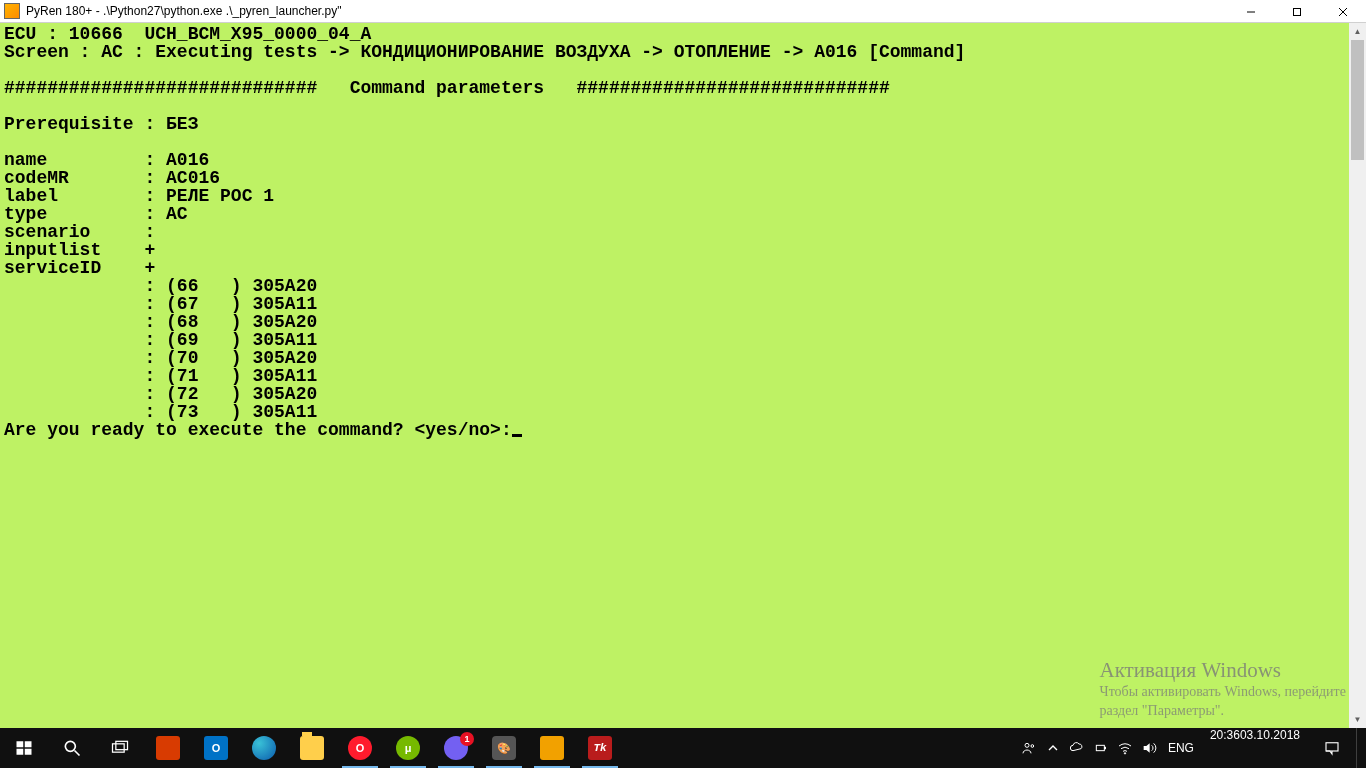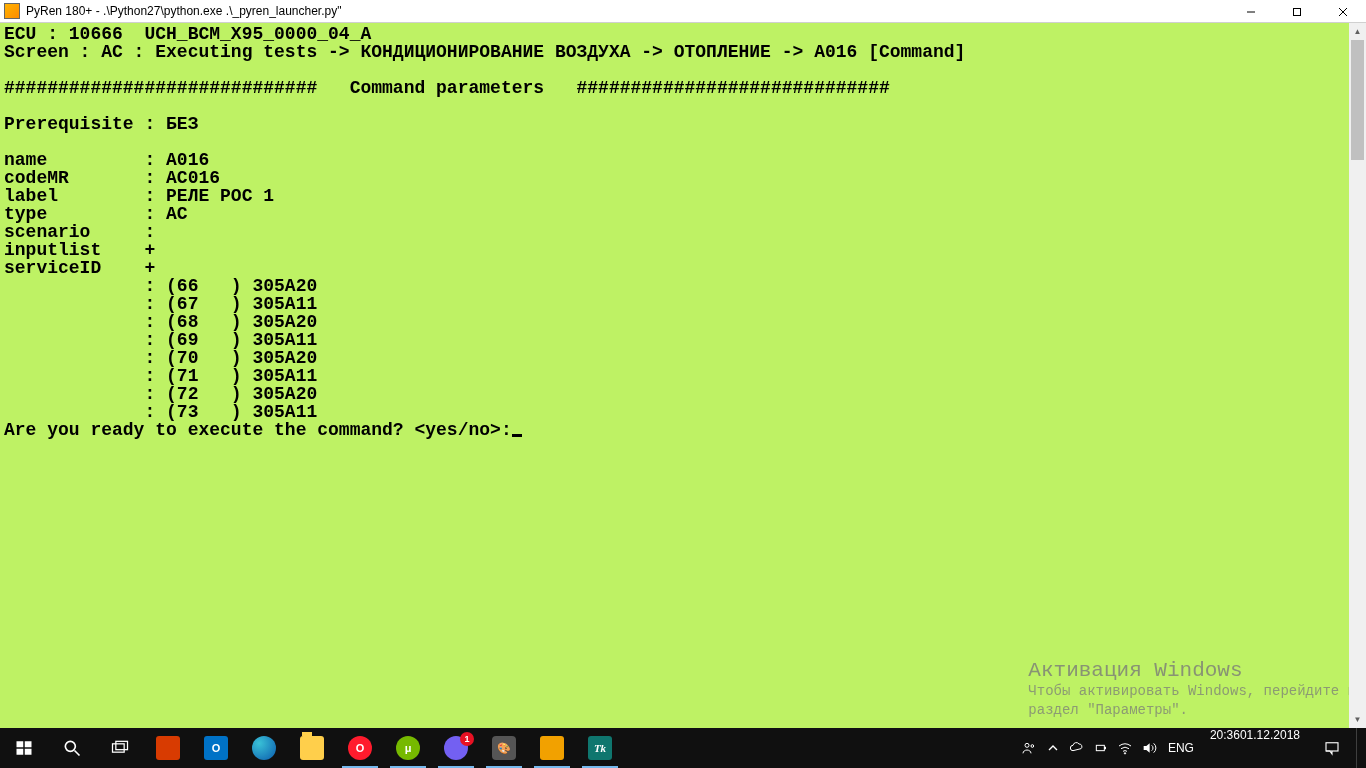--- a/index.html
+++ b/index.html
@@ -76,21 +76,21 @@
 
   
   .watermark {
     position: absolute;
     right: 10px;
     bottom: 8px;
     text-align: left;
     color: rgba(120,120,120,0.72);
     font-size: 14px;
     line-height: 19px;
-    font-family: Liberation Mono, monospace;
+    font-family: Liberation Serif, serif;
     margin-left: 9px;
   }
   .watermark .wm-title { font-size: 21px; color: rgba(120,120,120,0.78); margin-bottom:2px; }
 
   
   .taskbar {
     position: absolute;
     bottom: 0; left: 0; right: 0;
     height: 40px;
     background: #101010;
@@ -136,21 +136,21 @@
   .office { background:#d83b01; }
   .outlook{ background:#0072c6; }
   .edge   { background: radial-gradient(circle at 30% 30%, #39c1d7, #0b5cad); border-radius:50%; }
   .explorer{ background:#ffcf4b; position:relative; }
   .explorer::before{content:"";position:absolute;top:-4px;left:2px;width:10px;height:4px;background:#ffcf4b;}
   .opera  { background:#ff1b2d; border-radius:50%; }
   .utor   { background:#76b900; border-radius:50%; }
   .viber  { background:#7360f2; border-radius:50%; }
   .paint  { background:#555; border-radius:4px; }
   .yellow { background:#f2a100; }
-  .redT   { background:#0f766e; font-style:italic; font-family:Liberation Serif, serif; }
+  .redT   { background:#b91c1c; font-style:italic; font-family:Liberation Mono, monospace; }
 </style>
 </head>
 <body>
 
 <div class="titlebar">
   <div class="titlebar-left">
     <span class="app-icon"></span>
     <span class="title-text">PyRen 180+ - .\Python27\python.exe  .\_pyren_launcher.py"</span>
   </div>
   <div class="win-controls">
@@ -338,21 +338,21 @@
     <div class="tray-icon">
       <svg viewBox="0 0 24 24" stroke="#fff" stroke-width="1.5" fill="none">
           <polygon points="4 9 8 9 13 5 13 19 8 15 4 15" fill="#fff" stroke="none"></polygon>
           <path d="M16 8a5 5 0 010 8"></path>
           <path d="M19 5a9 9 0 010 14"></path>
         </svg>
     </div>
     <div class="tray-lang">ENG</div>
     <div class="tray-clock">
       <span>20:36</span>
-      <span>01.12.2018</span>
+      <span>03.10.2018</span>
     </div>
     <div class="tray-notif">
       <svg viewBox="0 0 24 24" width="18" height="18" stroke="#fff" stroke-width="1.5" fill="none">
           <rect x="4" y="5" width="16" height="11"></rect>
           <polyline points="4 16 9 16 12 20 12 16"></polyline>
         </svg>
     </div>
     <div style="width:6px;height:40px;border-left:1px solid rgba(255,255,255,.2);"></div>
   </div>
 </div>

